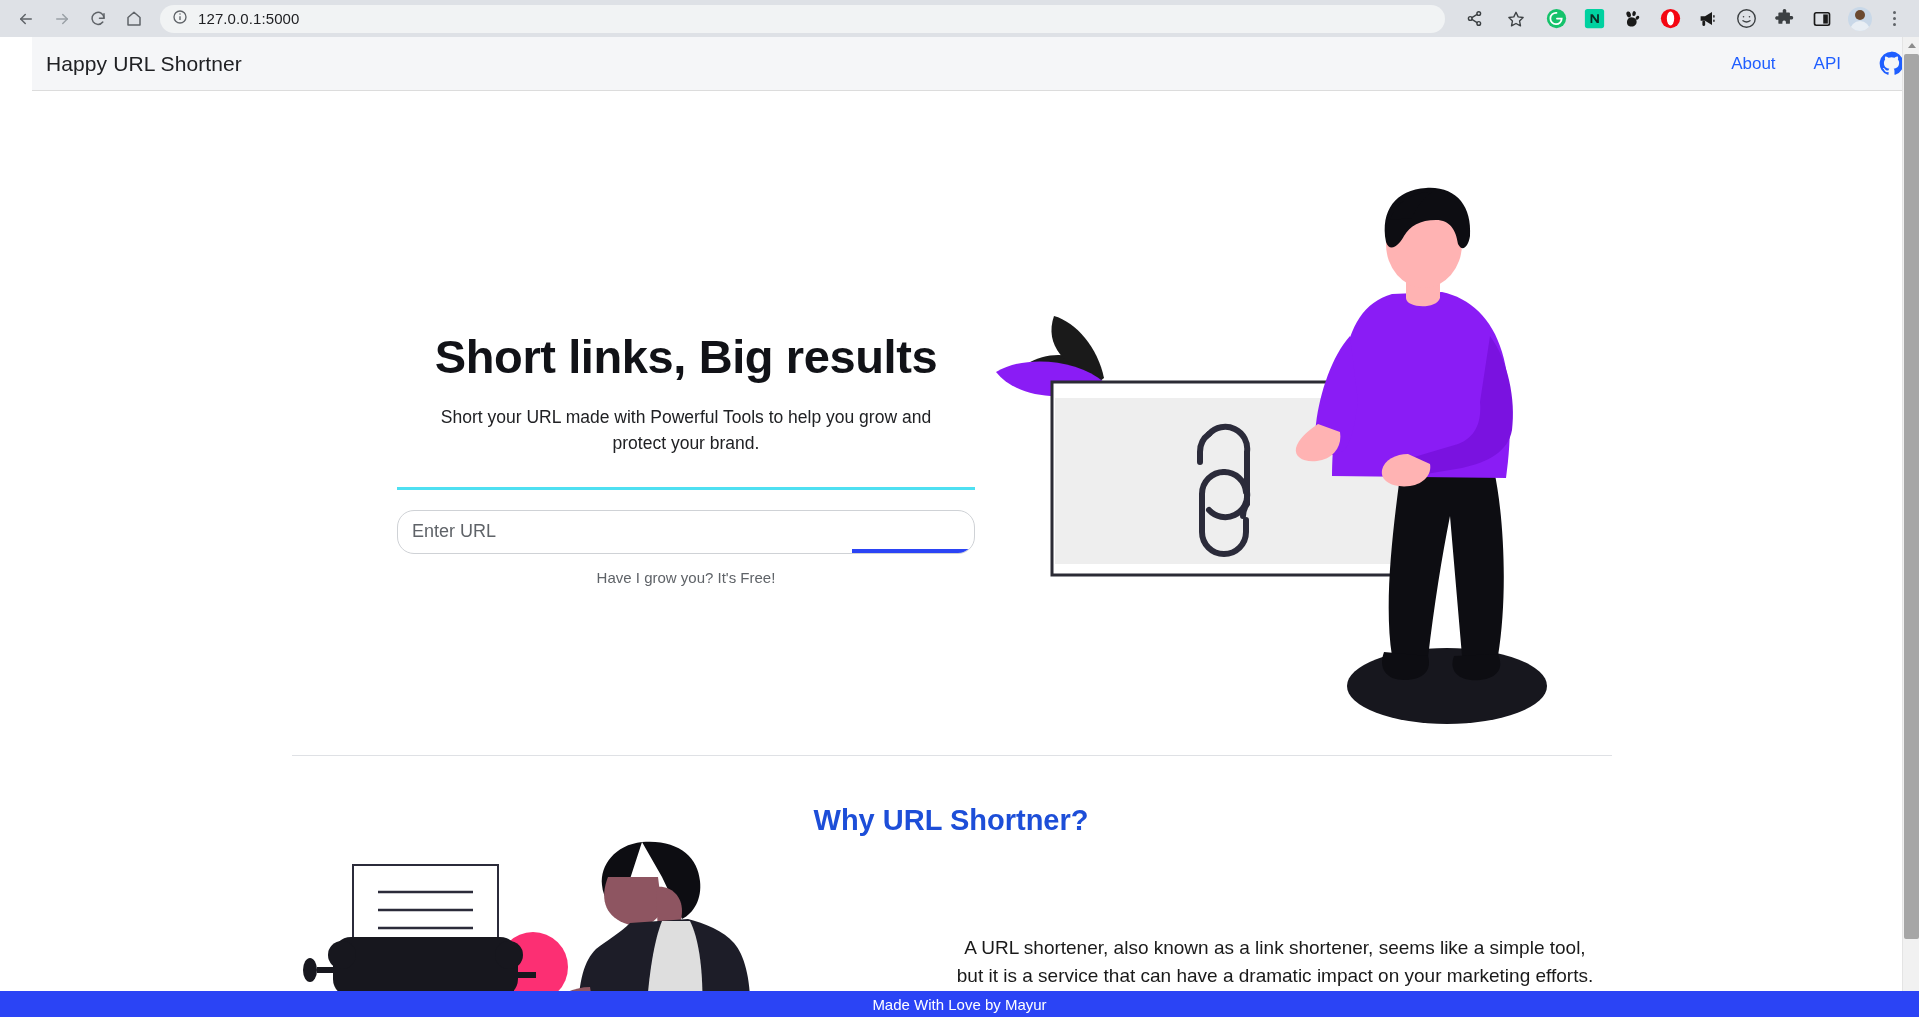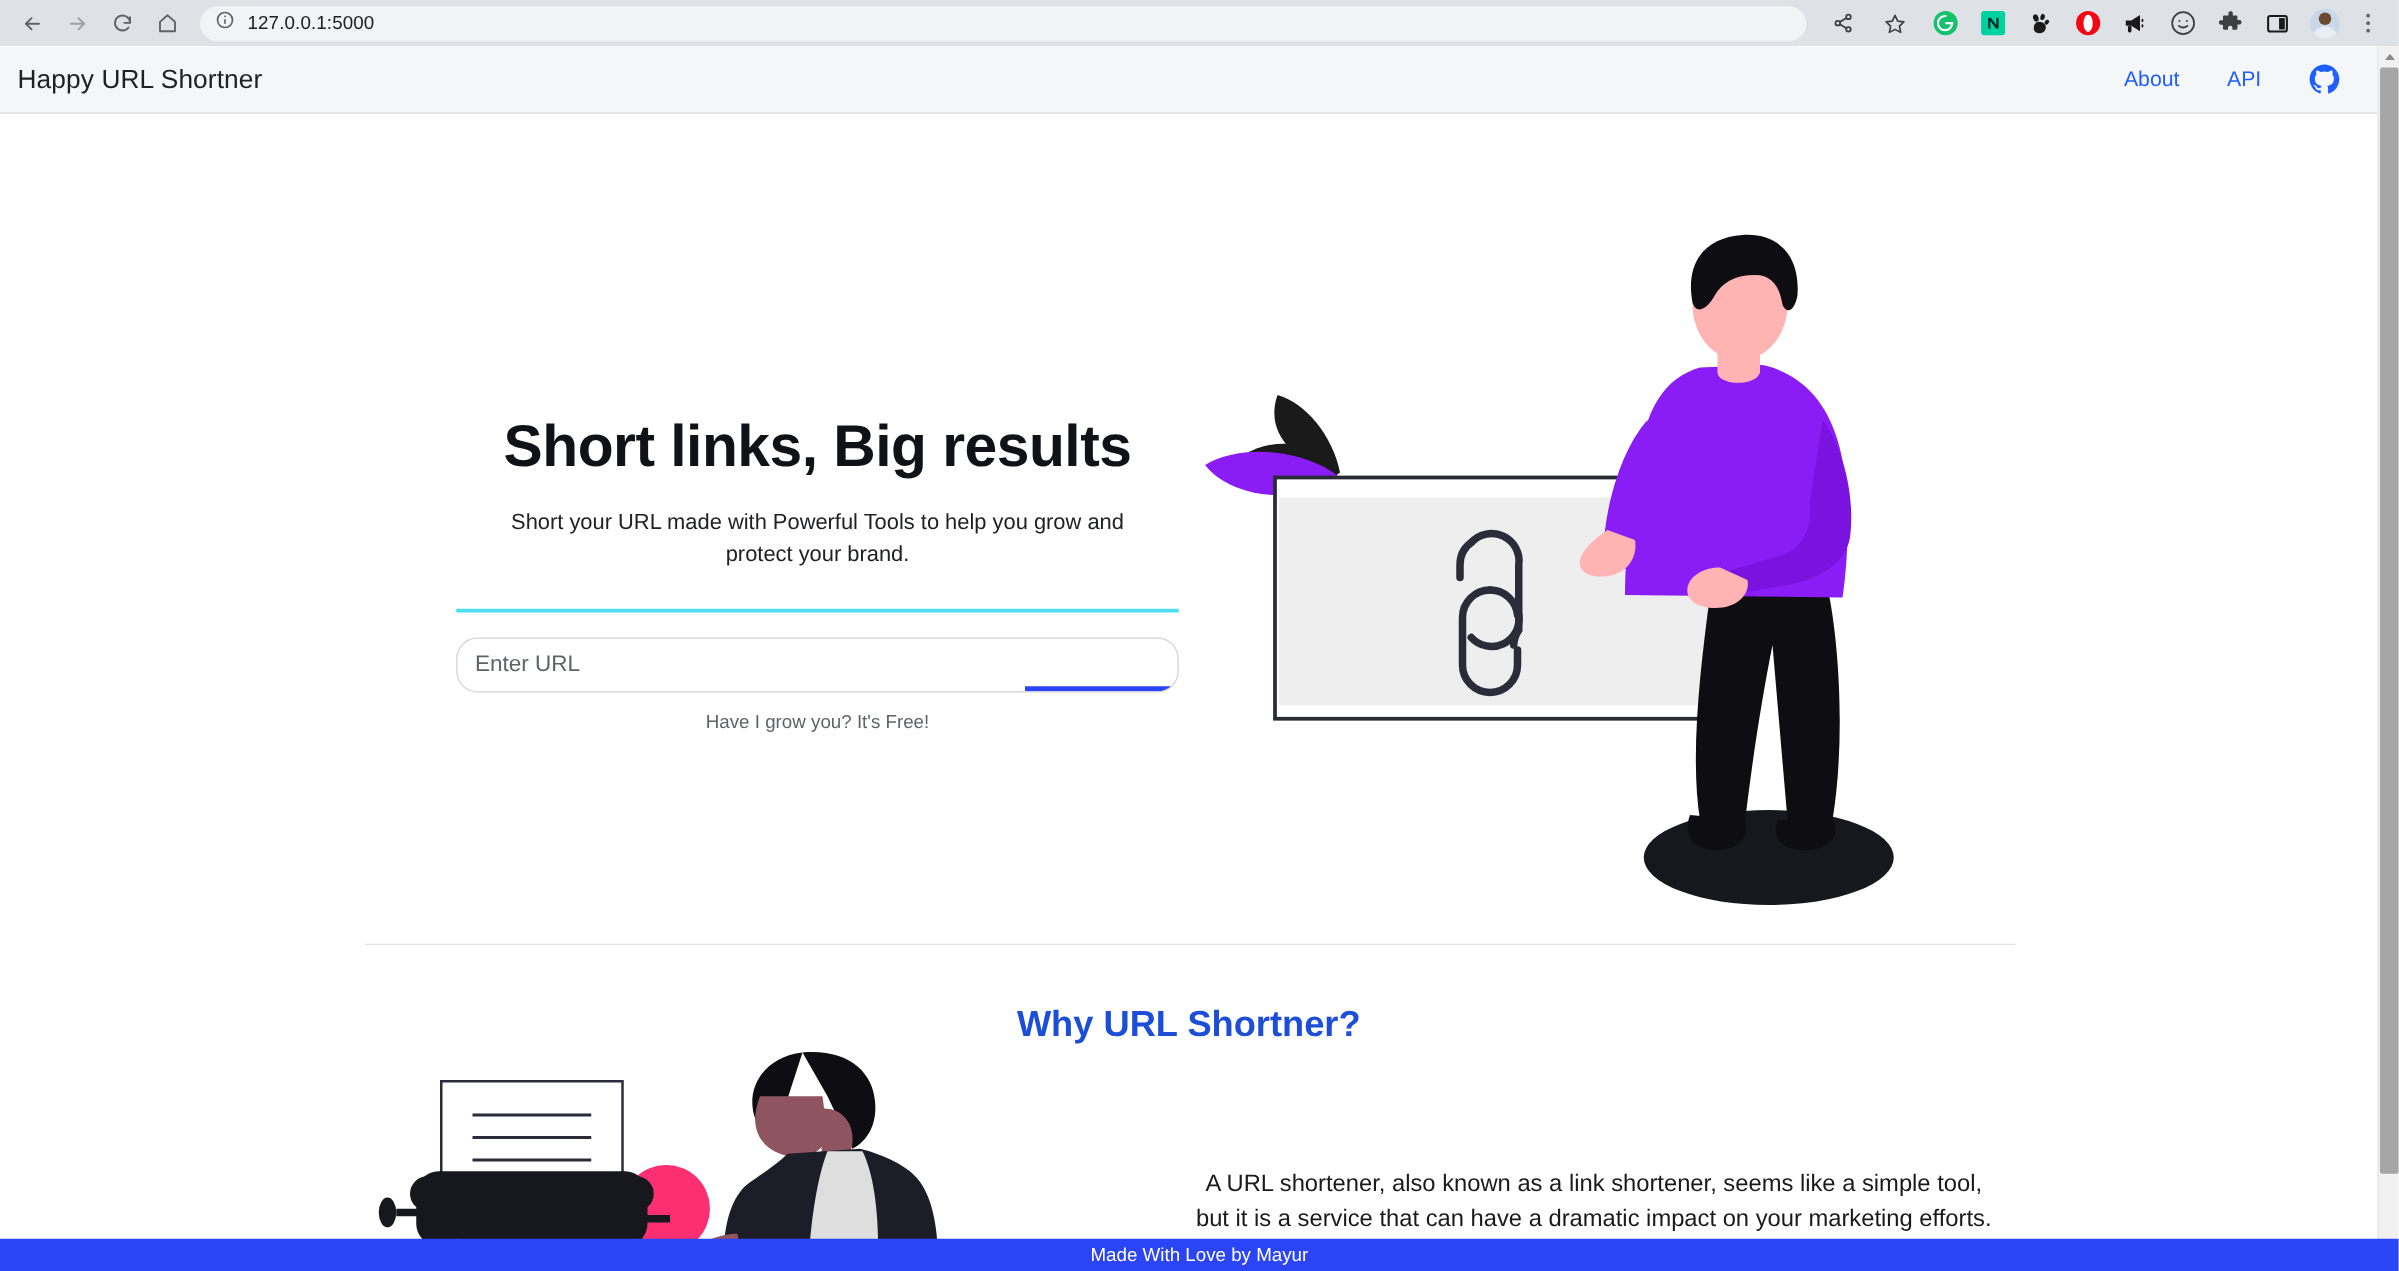--- a/index.html
+++ b/index.html
@@ -69,20 +69,21 @@
   .kebab { width: 22px; margin: 0 6px 0 4px; flex: 0 0 auto;
            display:flex; flex-direction:column; align-items:center; gap:3px; }
   .kebab i { width: 3px; height: 3px; border-radius: 50%; background: #5f6368; display:block; }
 
   
   .viewport {
     position: absolute; top: 37px; left: 0;
     width: 1919px; height: 980px;
     background: #ffffff;
     overflow: hidden;
+    padding-left: 32px;
   }
 
   
   .scrollbar {
     position: absolute; top: 0; right: 0;
     width: 17px; height: 980px;
     background: #f1f1f1;
     border-left: 1px solid #e4e4e4;
     z-index: 60;
   }

